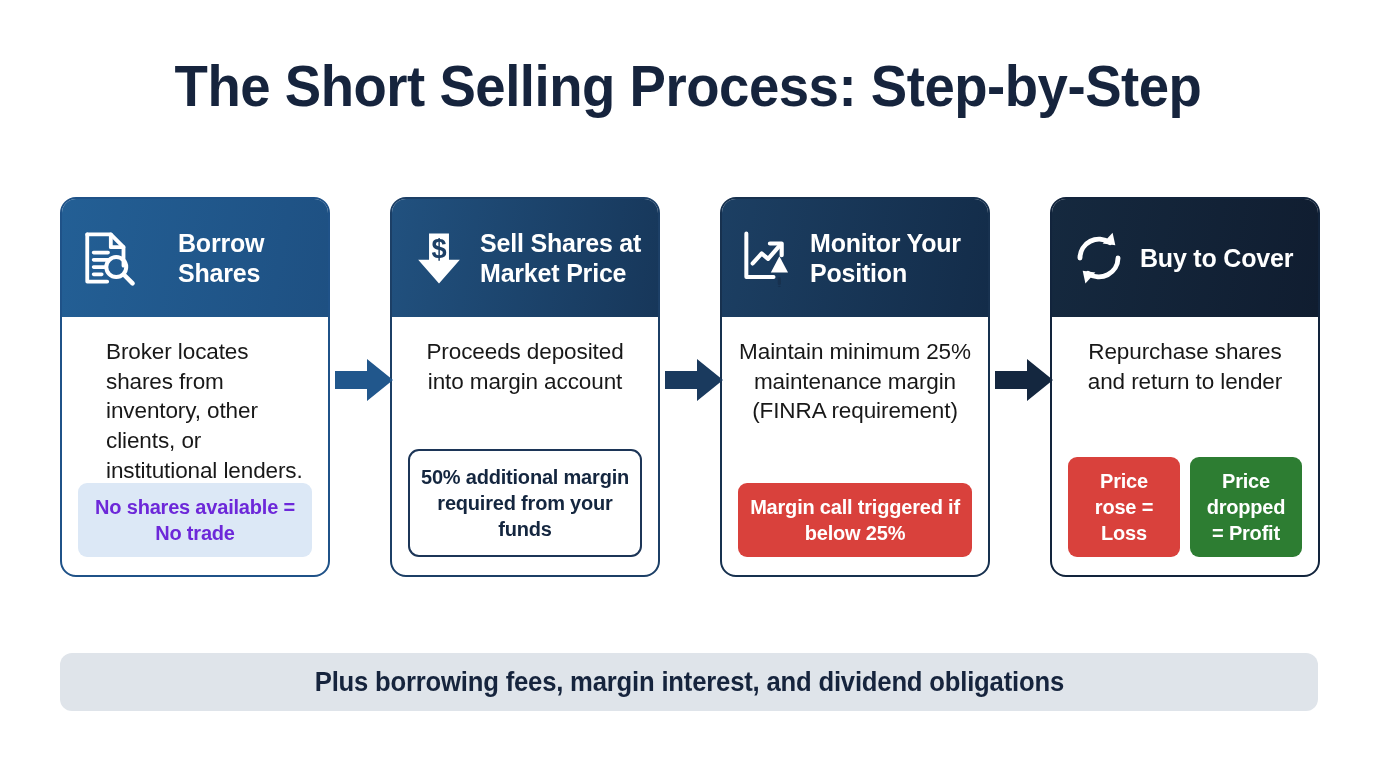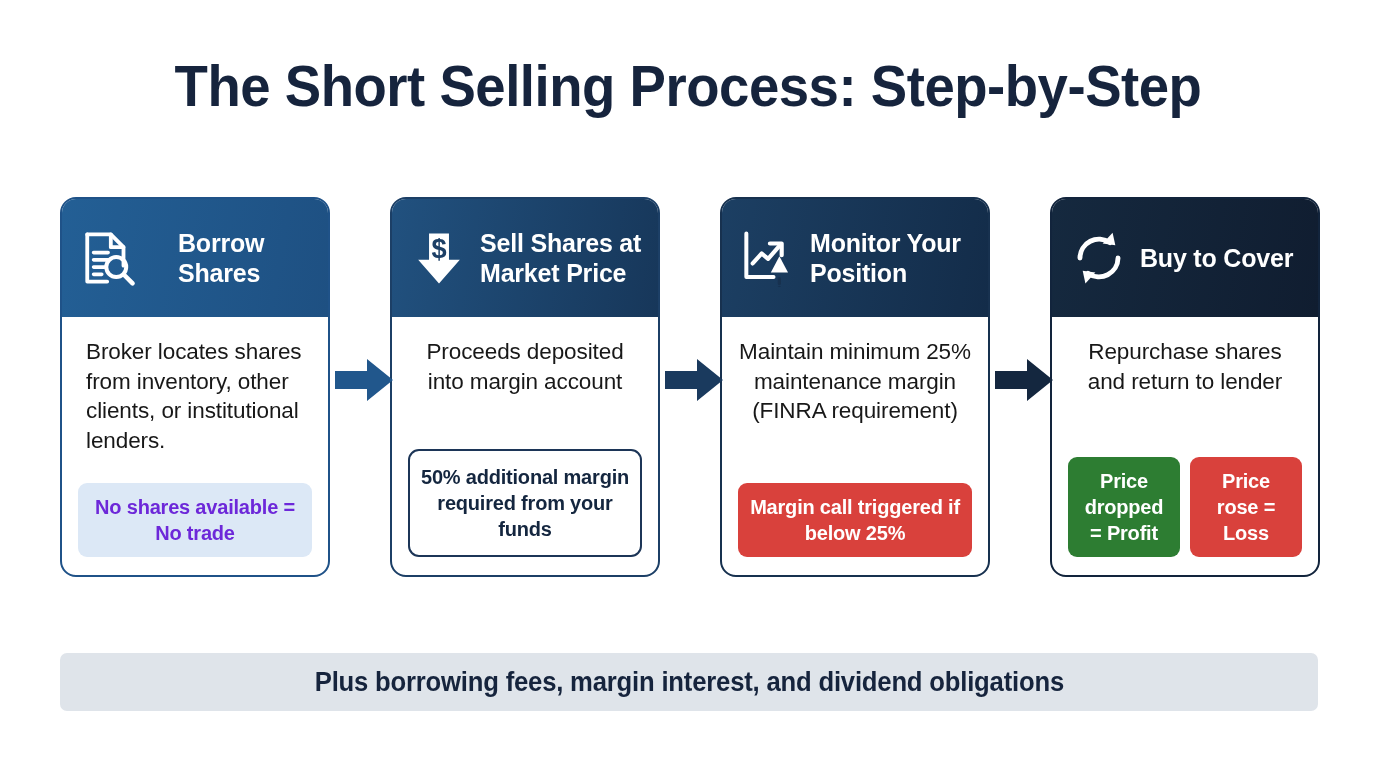--- a/index.html
+++ b/index.html
@@ -99,21 +99,21 @@
     align-items: center;
   }
 
   .card-text {
     font-size: 22.5px;
     line-height: 1.32;
     color: #181818;
     text-align: center;
     letter-spacing: -0.1px;
   }
-  .c1 .card-text { text-align: left; align-self: flex-start; padding-left: 8px; }
+  .c1 .card-text { text-align: left; align-self: flex-start; padding-left: 8px; margin-left: 20px; }
 
   
   .badge-zone {
     position: absolute;
     left: 16px;
     right: 16px;
     bottom: 18px;
     display: flex;
     gap: 10px;
     justify-content: center;
@@ -149,21 +149,21 @@
   .arrow.a3 { left: 935px; }
 
   
   .footer {
     position: absolute;
     left: 60px;
     top: 653px;
     width: 1258px;
     height: 58px;
     background: #dfe4ea;
-    border-radius: 7px;
+    border-radius: 12px;
     display: flex;
     align-items: center;
     justify-content: center;
   }
   .footer-text {
     font-family: "Liberation Sans Narrow", "Liberation Sans", sans-serif;
     font-size: 27px;
     font-weight: bold;
     color: #16243d;
     letter-spacing: -0.2px;
@@ -251,22 +251,22 @@
             <path d="M53 32a21 21 0 0 1-33 17" stroke="#fff" stroke-width="5.4" fill="none" stroke-linecap="round"></path>
             <path d="M47 4l3 14-14-2z" fill="#fff"></path>
             <path d="M17 60l-3-14 14 2z" fill="#fff"></path>
           </svg>
         </span>
         <span class="card-title">Buy to Cover</span>
       </div>
       <div class="card-body">
         <div class="card-text">Repurchase shares and return to lender</div>
         <div class="badge-zone">
+          <div class="badge danger half">Price rose = Loss</div>
           <div class="badge success half">Price dropped = Profit</div>
-          <div class="badge danger half">Price rose = Loss</div>
         </div>
       </div>
     </div>
 
     <div class="arrow a1">
       <svg viewBox="0 0 60 50">
           <path d="M0 16h32V4l26 21-26 21V34H0z" fill="#21578c"></path>
         </svg>
     </div>
     <div class="arrow a2">

